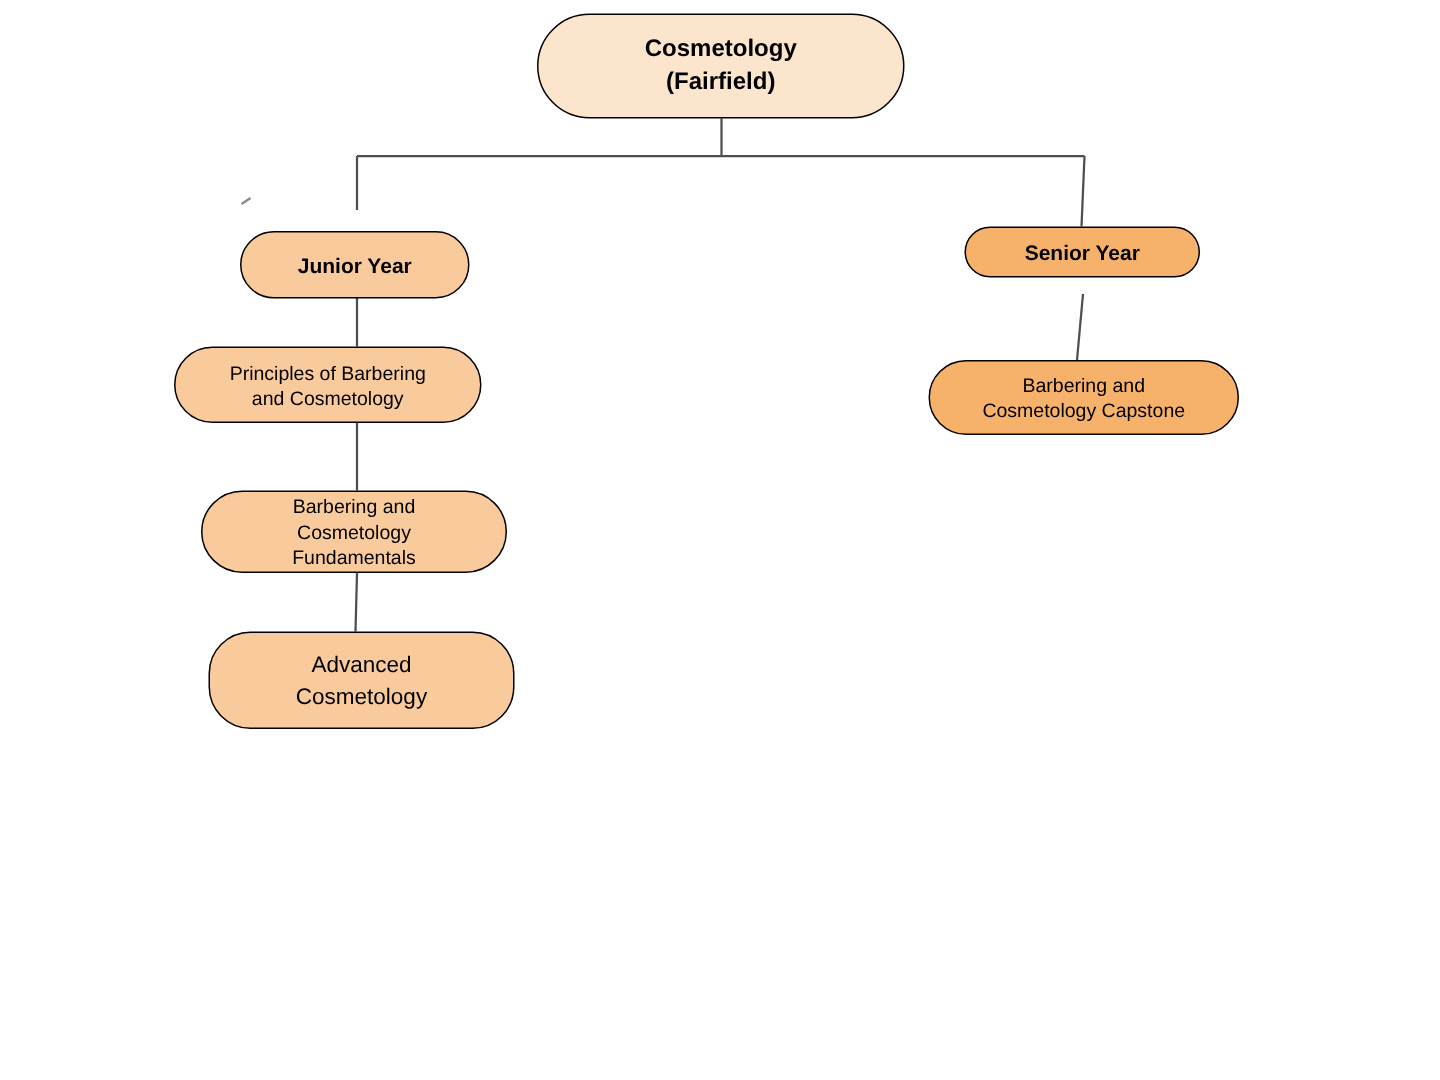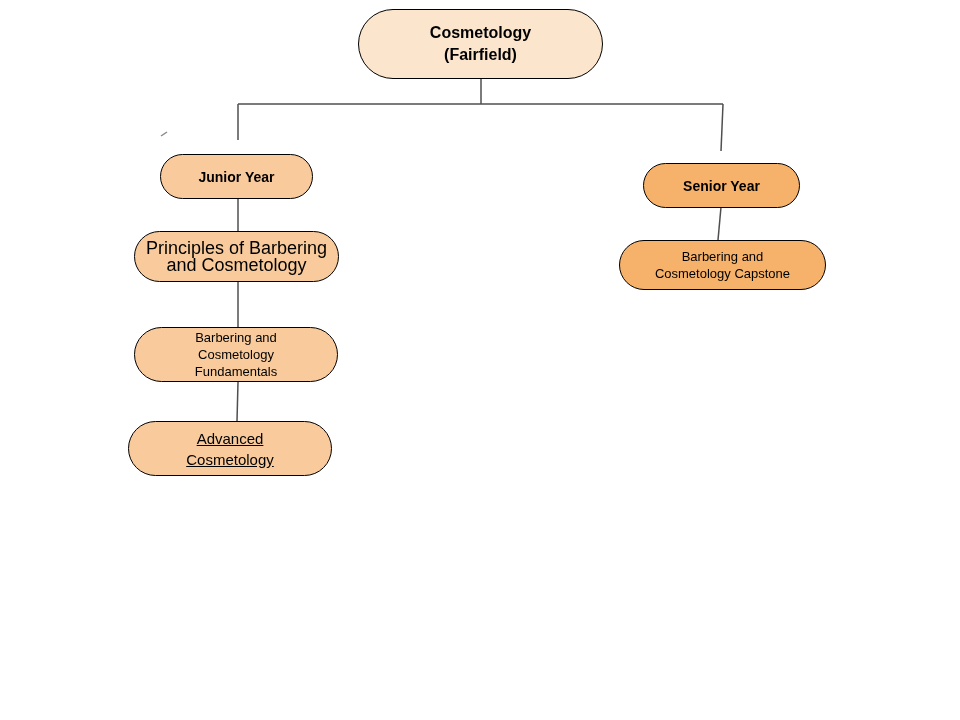--- a/index.html
+++ b/index.html
@@ -47,49 +47,47 @@
   }
   .node-junior {
     left: 160px; top: 154px;
     width: 153px; height: 45px;
     border-radius: 23px;
     font-weight: bold;
     font-size: 14px;
     line-height: 18px;
   }
   .node-principles {
-    left: 134px; top: 231px;
+    left: 116px; top: 231px;
     width: 205px; height: 51px;
     border-radius: 26px;
-    font-size: 18px;
+    font-size: 13px;
     line-height: 17px;
   }
   .node-fundamentals {
     left: 134px; top: 327px;
     width: 204px; height: 55px;
     border-radius: 28px;
     font-size: 13px;
     line-height: 17px;
   }
   .node-advanced {
-    left: 128px; top: 421px;
-    width: 204px; height: 55px;
+    left: 139px; top: 421px;
+    width: 204px; height: 65px;
     border-radius: 28px;
     font-size: 15px;
     line-height: 21px;
-    text-decoration: underline;
   }
   .node-senior {
     left: 643px; top: 151px;
-    width: 157px; height: 45px;
+    width: 157px; height: 34px;
     border-radius: 23px;
     font-weight: bold;
     font-size: 14px;
     line-height: 18px;
-    margin-top: 12px;
   }
   .node-capstone {
     left: 619px; top: 240px;
     width: 207px; height: 50px;
     border-radius: 25px;
     font-size: 13px;
     line-height: 17px;
   }
 </style>
 </head>

